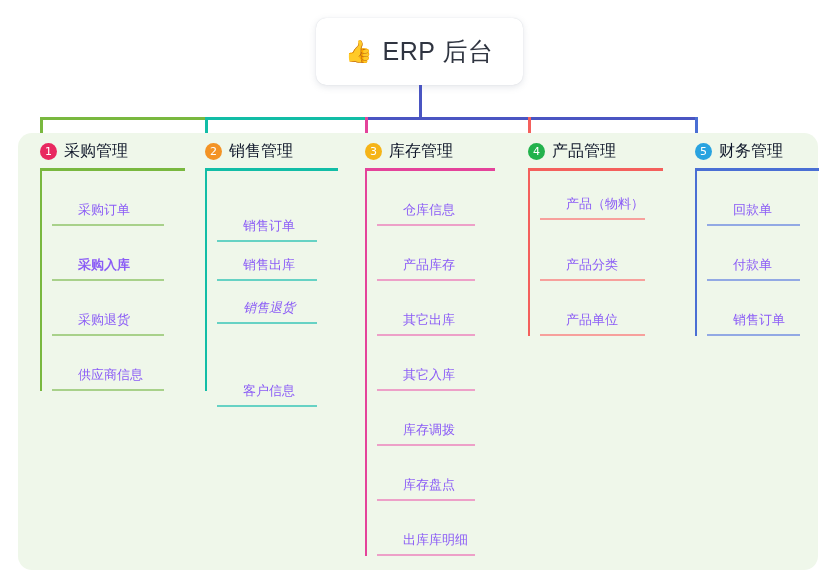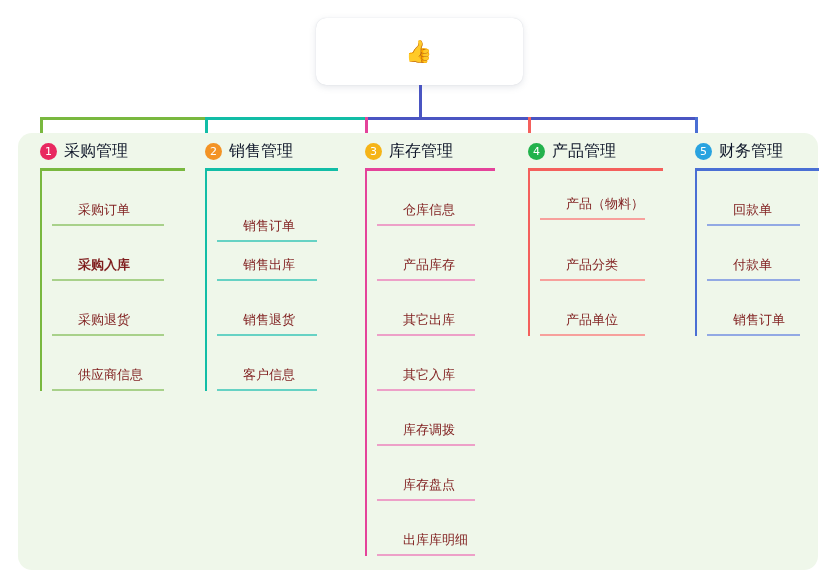--- a/index.html
+++ b/index.html
@@ -48,32 +48,33 @@
     font-family:"DejaVu Sans",sans-serif;flex:none;
   }
   .col-name{font-size:16px;color:#0f172a;}
   .col-rule{position:absolute;height:3px;left:0;top:35px;}
 
   .spine{position:absolute;width:2px;left:12px;top:38px;}
 
   .leaf{position:absolute;left:12px;}
   .leaf-label{
     position:absolute;left:26px;bottom:7px;
-    font-size:13px;color:#7f1d1d;white-space:nowrap;
+    font-size:13px;color:#8b5cf6;white-space:nowrap;
   }
   .leaf-rule{position:absolute;left:0;bottom:0;height:2px;}
 </style>
 </head>
 <body>
 
 <div id="canvas">
 
   <div class="root-card">
     <div class="root-title">
       <span class="thumb-icon">👍</span>
+      <span>ERP 后台</span>
     </div>
   </div>
 
   <div id="connectors">
       <div class="vline" style="left: 419px; top: 85px; height: 35px; background: rgb(74, 85, 194);"></div>
       <div class="hline" style="left: 40px; top: 117px; width: 167px; background: rgb(121, 184, 63);"></div>
       <div class="hline" style="left: 205px; top: 117px; width: 162px; background: rgb(18, 189, 166);"></div>
       <div class="hline" style="left: 365px; top: 117px; width: 333px; background: rgb(74, 85, 194);"></div>
       <div class="vline" style="left: 40px; top: 117px; height: 26px; background: rgb(121, 184, 63);"></div>
       <div class="vline" style="left: 205px; top: 117px; height: 26px; background: rgb(18, 189, 166);"></div>
@@ -115,25 +116,25 @@
           </div>
           <div class="col-rule" style="width: 133px; background: rgb(18, 189, 166);"></div>
           <div class="leaf" style="top: 54px; height: 55px; width: 100px;">
             <div class="leaf-label">销售订单</div>
             <div class="leaf-rule" style="width: 100px; background: rgb(102, 210, 196);"></div>
           </div>
           <div class="leaf" style="top: 93px; height: 55px; width: 100px;">
             <div class="leaf-label">销售出库</div>
             <div class="leaf-rule" style="width: 100px; background: rgb(102, 210, 196);"></div>
           </div>
-          <div class="leaf" style="top: 148px; height: 55px; width: 100px;">
+          <div class="leaf" style="top: 136px; height: 55px; width: 100px; font-style: italic;">
             <div class="leaf-label">销售退货</div>
             <div class="leaf-rule" style="width: 100px; background: rgb(102, 210, 196);"></div>
           </div>
-          <div class="leaf" style="top: 203px; height: 55px; width: 100px;">
+          <div class="leaf" style="top: 219px; height: 55px; width: 100px;">
             <div class="leaf-label">客户信息</div>
             <div class="leaf-rule" style="width: 100px; background: rgb(102, 210, 196);"></div>
           </div>
           <div class="spine" style="left: 0px; top: 38px; height: 220px; background: rgb(18, 189, 166);"></div>
         </div>
         <div class="col" style="left: 347px;">
           <div class="col-head">
             <span class="badge" style="background: rgb(245, 180, 23);">3</span>
             <span class="col-name">库存管理</span>
           </div>

